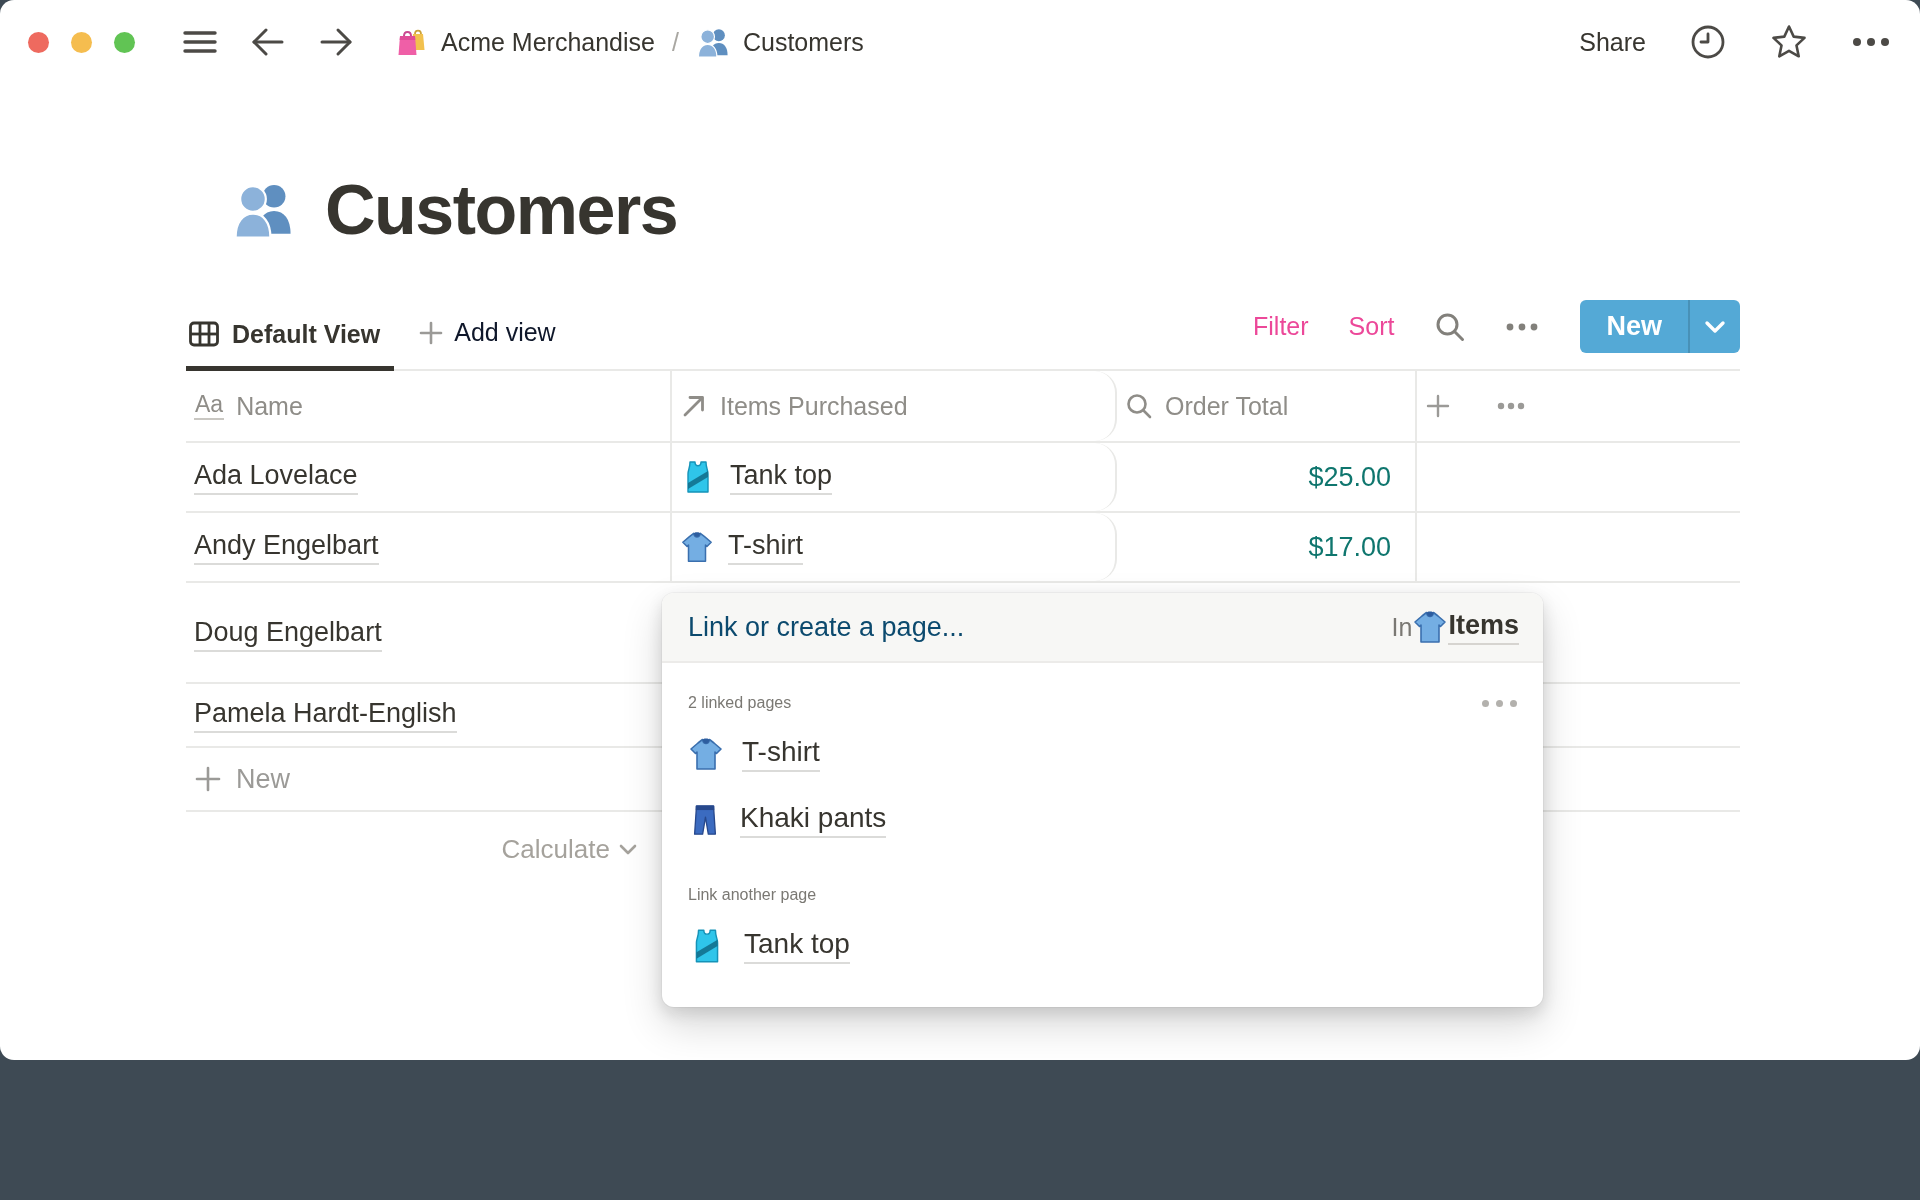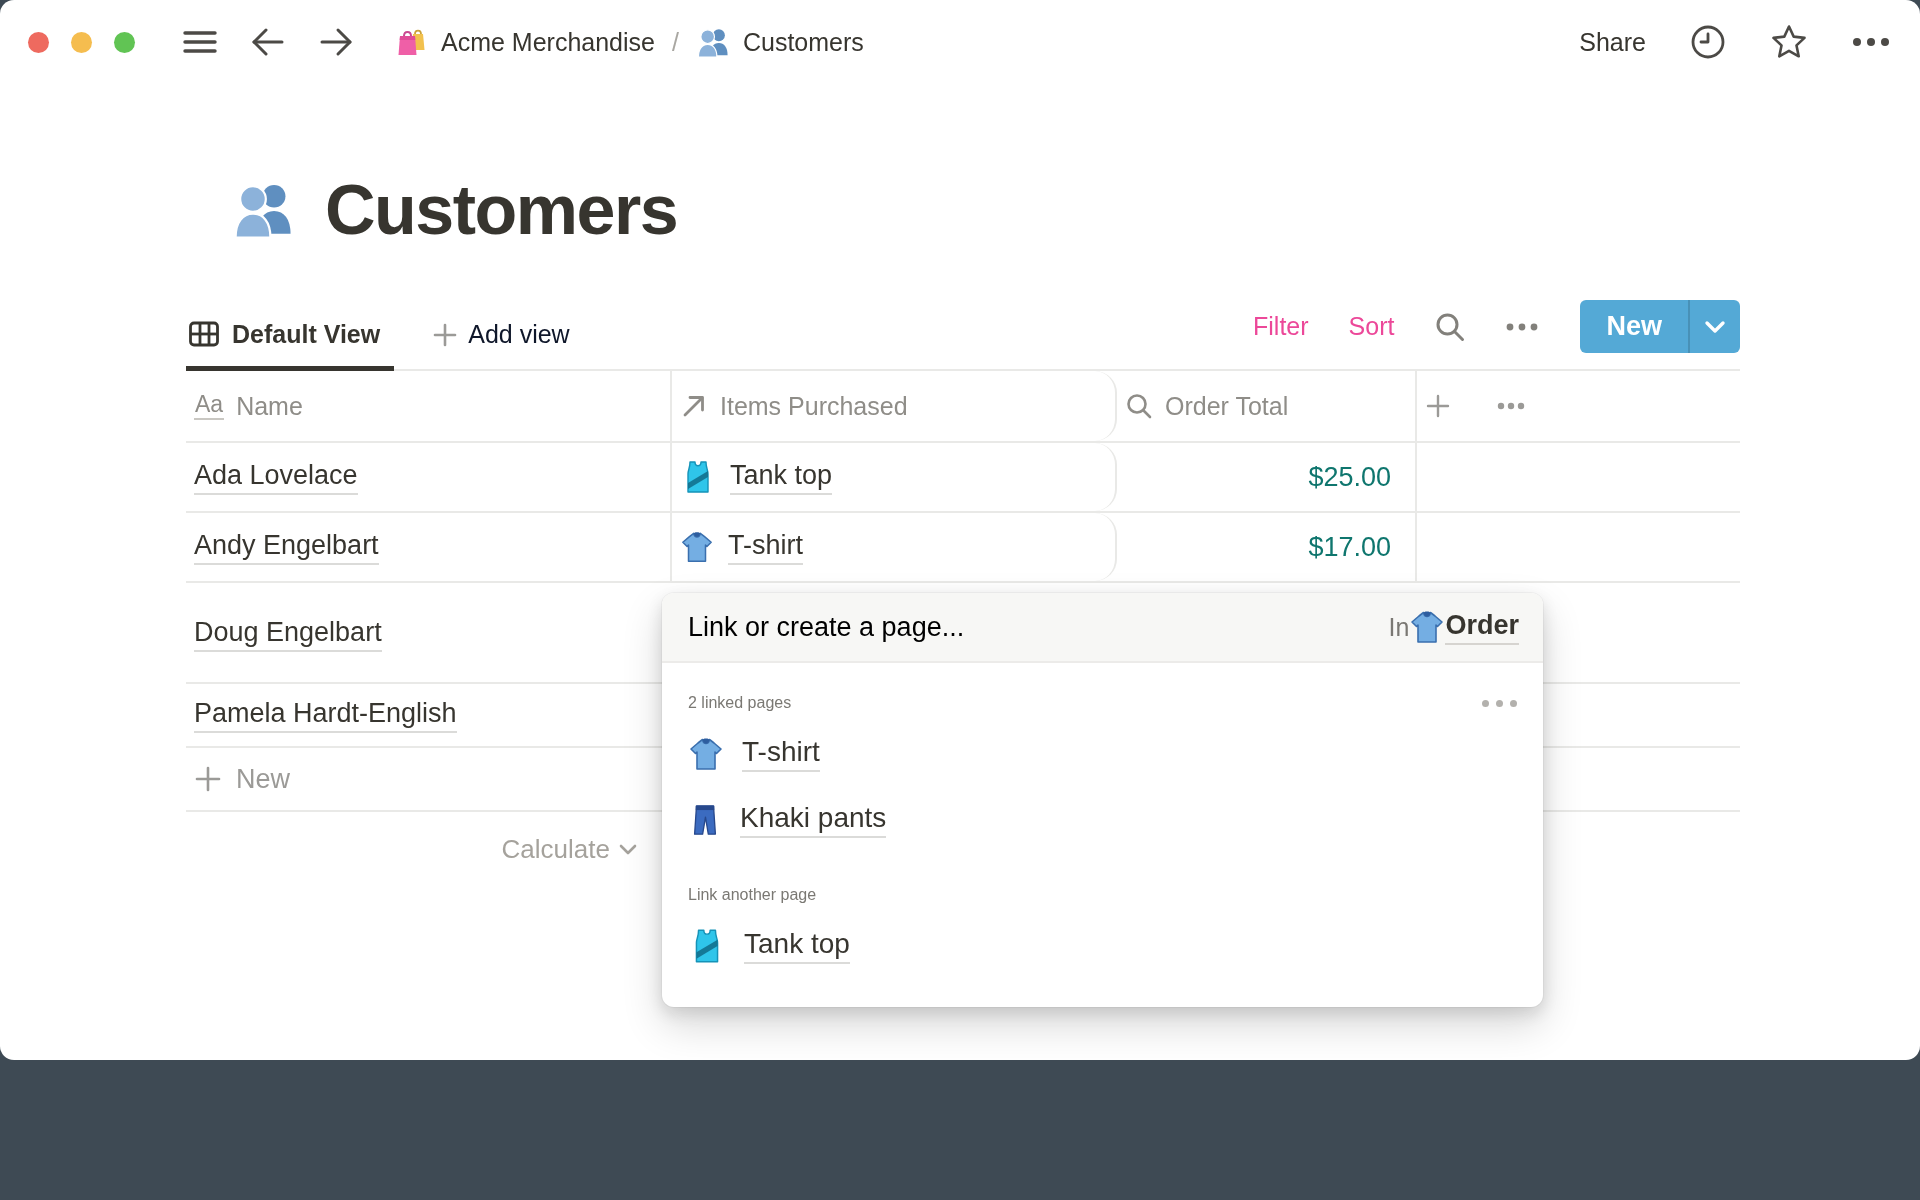--- a/index.html
+++ b/index.html
@@ -19,21 +19,21 @@
   .topbar-right { margin-left:auto; display:flex; align-items:center; gap:44px; }
   .share-btn { font-size:25px; color:#37352f; background:none; border:none; cursor:pointer; font-family:inherit; }
 
   
   .content { padding:0 180px 0 186px; }
   .page-title { display:flex; align-items:center; gap:28px; margin:86px 0 0 45px; }
   .page-title h1 { font-size:70px; font-weight:700; letter-spacing:-1.5px; color:#37352f; }
 
   
   .view-bar { display:flex; align-items:flex-end; justify-content:space-between; margin-top:50px; border-bottom:2px solid #e9e9e7; }
-  .view-tabs { display:flex; align-items:center;gap:14px; }
+  .view-tabs { display:flex; align-items:flex-start; }
   .view-tab { display:flex; align-items:center; gap:12px; padding:14px 14px 16px 2px; font-size:25px; font-weight:600; color:#37352f; border-bottom:5px solid #37352f; margin-bottom:-2px; cursor:pointer; }
   .add-view { display:flex; align-items:center; gap:10px; font-size:25px; color:#0f172a; padding:14px 18px 18px 24px; cursor:pointer; }
   .view-controls { display:flex; align-items:center; gap:40px; padding-bottom:16px; }
   .ctrl-label { font-size:25px; color:#ec4899; background:none; border:none; cursor:pointer; font-family:inherit; }
   .new-btn { display:flex; align-items:stretch; background:#54a9d6; border-radius:6px; overflow:hidden; height:53px; cursor:pointer; margin-left:2px; }
   .new-btn-main { display:flex; align-items:center; padding:0 26px; font-size:27px; font-weight:600; color:#fff; }
   .new-btn-arrow { display:flex; align-items:center; padding:0 14px; border-left:2px solid rgba(0,0,0,0.14); }
 
   
   .table { width:1554px; }
@@ -53,21 +53,21 @@
   .page-link { font-weight:500; color:#37352f; border-bottom:2px solid rgba(55,53,47,0.18); padding-bottom:2px; cursor:pointer; display:inline-block; }
   .item-link { display:flex; align-items:center; gap:14px; cursor:pointer; }
   .total-val { color:#0f766e; }
   .new-row { height:64px; display:flex; align-items:center; gap:14px; padding-left:8px; color:#9b9a97; font-size:27px; border-bottom:2px solid #e9e9e7; cursor:pointer; width:1554px; }
   .calc-row { height:74px; width:486px; display:flex; align-items:center; justify-content:flex-end; padding-right:34px; gap:8px; color:#a5a29c; font-size:26px; cursor:pointer; }
 
   
   .popup { position:absolute; left:662px; top:593px; width:881px; border-radius:12px; background:#fff; z-index:20;
            box-shadow:0 0 0 1px rgba(15,15,15,0.04), 0 6px 16px rgba(15,15,15,0.12), 0 18px 40px rgba(15,15,15,0.16); }
   .popup-head { display:flex; align-items:center; height:70px; background:#f7f7f5; border-radius:12px 12px 0 0; border-bottom:2px solid #ecebe9; padding:0 24px 0 26px; }
-  .popup-input { flex:1; font-size:27px; color:#000000; }
+  .popup-input { flex:1; font-size:27px; color:#0c4a6e; }
   .popup-in { display:flex; align-items:center; }
   .in-label { font-size:25px; color:#7a7873; }
   .in-target { font-size:27px; font-weight:700; color:#37352f; border-bottom:2px solid #d6d4d0; padding-bottom:2px; cursor:pointer; }
   .popup-body { padding:22px 26px 28px 26px; }
   .section-row { display:flex; align-items:center; justify-content:space-between; height:36px; }
   .section-label { font-size:16px; color:#7a7873; }
   .popup-item { display:flex; align-items:center; gap:18px; height:66px; cursor:pointer; }
   .popup-item .page-link { font-size:28px; }
   .section-row.second { margin-top:24px; }
   .dots-gray { display:flex; gap:7px; }
@@ -406,21 +406,21 @@
   <div class="popup">
     <div class="popup-head">
       <span class="popup-input">Link or create a page...</span>
       <div class="popup-in">
         <span class="in-label">In</span>
         <span>
             <svg width="36" height="38" viewBox="0 0 36 36">
               <use href="#i-tshirt"></use>
             </svg>
           </span>
-        <span class="in-target">Order</span>
+        <span class="in-target">Items</span>
       </div>
     </div>
     <div class="popup-body">
       <div class="section-row">
         <span class="section-label">2 linked pages</span>
         <button class="icon-btn">
           <span class="dots-gray">
               <i></i>
               <i></i>
               <i></i>

